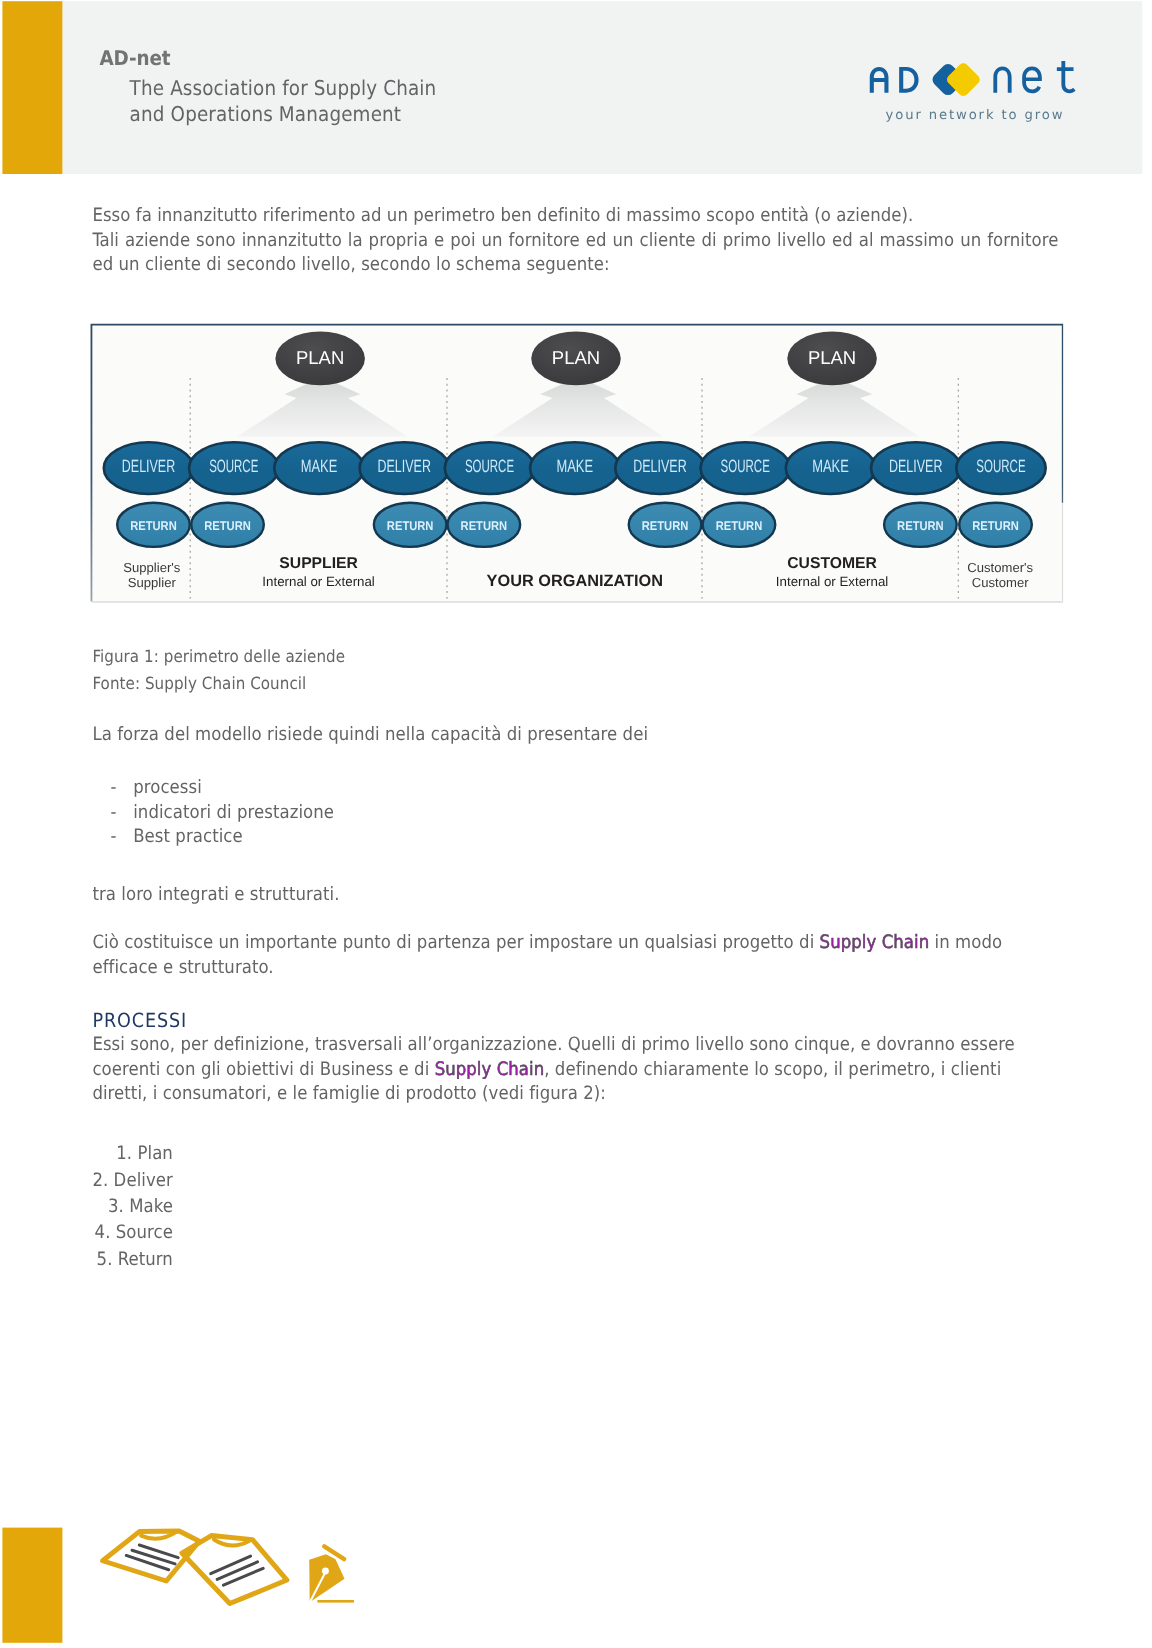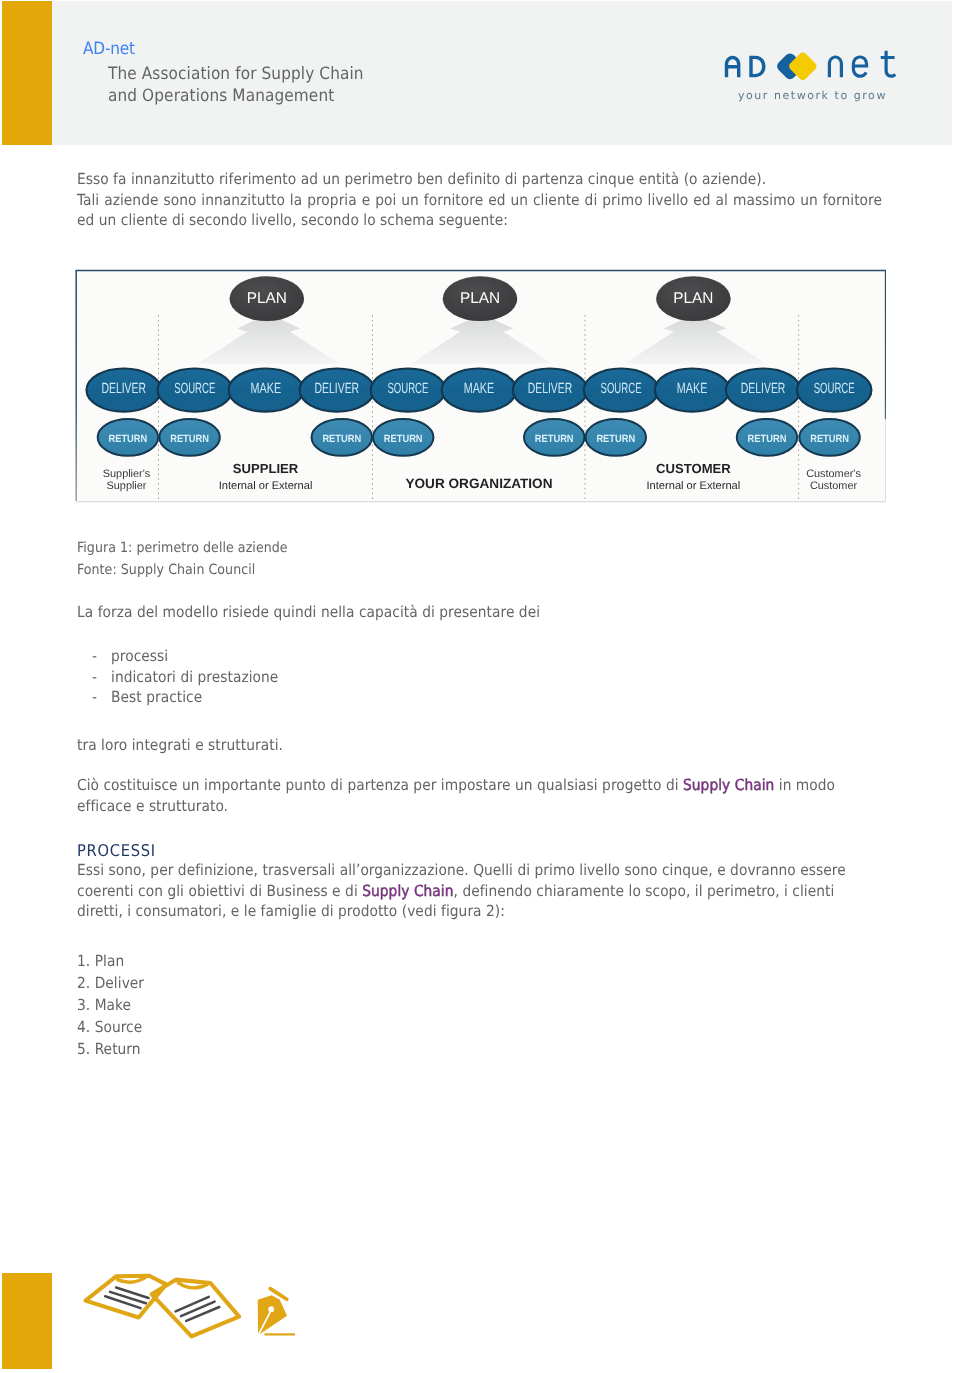--- a/index.html
+++ b/index.html
@@ -6,22 +6,22 @@
   html,body{margin:0;padding:0;}
   body{width:960px;height:1373px;background:#ffffff;overflow:hidden;
        font-family:"DejaVu Sans Condensed","DejaVu Sans",sans-serif;
        -webkit-font-smoothing:antialiased;
        text-rendering:geometricPrecision;}
   .page{position:relative;width:960px;height:1373px;}
 
   
   .hdr-bg{position:absolute;left:52px;top:1px;width:900px;height:144px;background:#f1f2f2;}
   .hdr-bar{position:absolute;left:2px;top:1px;width:50px;height:144px;background:#e3a70a;}
-  .hdr-title{position:absolute;left:83px;top:41px;font-size:17px;font-weight:normal;
-             color:#3b82f6;letter-spacing:-0.15px;line-height:17px;}
+  .hdr-title{position:absolute;left:83px;top:41px;font-size:17px;font-weight:bold;
+             color:#737373;letter-spacing:-0.15px;line-height:17px;}
   .hdr-sub{position:absolute;left:83px;top:63px;font-size:17px;color:#636466;
            line-height:22.2px;letter-spacing:0.12px;margin-left:25px;}
 
   
   .logo{position:absolute;left:720px;top:40px;width:190px;height:70px;}
   .logo-ad{position:absolute;left:4px;top:15px;}
   .logo-mark{position:absolute;left:54.5px;top:9px;}
   .logo-net{position:absolute;left:107px;top:10px;}
   .logo-tag{position:absolute;left:18px;top:50px;font-size:11px;color:#5a7a8c;
             letter-spacing:1.55px;line-height:12px;font-family:"DejaVu Sans",sans-serif;}
@@ -32,21 +32,21 @@
   .blk1{top:169px;}
   .just{width:805px;text-align:justify;text-align-last:justify;white-space:normal;}
   .caption{top:537px;font-size:14px;line-height:22px;}
   .blk2{top:602px;}
   .blk3{top:646px;left:92px;line-height:20.6px;}
   .li .mk{display:inline-block;width:19px;}
   .blk4{top:735px;}
   .blk5{top:775px;}
   .heading{top:841px;color:#1F3864;font-size:16.3px;letter-spacing:0.75px;}
   .blk6{top:860px;}
-  .blk7{top:951px;line-height:21.9px;}
+  .blk7{top:951px;line-height:21.9px;text-align:right;}
   .body-text b{font-weight:normal;color:#a21caf;-webkit-text-stroke:0.45px #4a4b4d;}
 
   
   .figure{position:absolute;left:75px;top:269px;width:662px;height:234px;}
   .fig-svg text{font-family:"Liberation Sans",sans-serif;text-anchor:middle;}
   .lbl-plan{fill:#ffffff;font-size:15.6px;}
   .lbl-proc{fill:#cfe9f7;font-size:14.8px;}
   .lbl-ret{fill:#dcf0fb;font-size:10.5px;font-weight:bold;}
   .lbl-zone-sm{fill:#3a3a3c;font-size:10.9px;}
   .lbl-zone-lg{fill:#231f20;font-size:13.1px;font-weight:bold;}
@@ -87,21 +87,21 @@
     <svg class="logo-net" width="70" height="30" viewBox="0 0 70 30">
       <title>net</title>
       <path fill="#15609E" d="M0.8 27.3 L0.8 14.0 C0.8 9.0 4.1 5.4 8.4 5.4 C12.7 5.4 16.0 9.0 16.0 14.0 L16.0 27.3 L12.8 27.3 L12.8 14.0 C12.8 10.9 11.0 8.6 8.4 8.6 C5.8 8.6 4.0 10.9 4.0 14.0 L4.0 27.3 Z"></path>
       <path fill="#15609E" d="M35.8 17.6 L28.0 17.6 L28.0 18.8 C28.0 22.2 30.2 24.6 33.2 24.6 C35.2 24.6 36.9 23.5 37.7 21.7 L40.5 22.9 C39.2 26.0 36.5 27.8 33.2 27.8 C28.2 27.8 24.8 23.9 24.8 18.2 L24.8 14.9 C24.8 9.2 28.1 5.4 33.0 5.4 C37.9 5.4 41.2 9.2 41.2 14.9 L41.2 17.6 Z M28.0 14.5 L38.0 14.5 L38.0 14.3 C38.0 10.9 35.9 8.5 33.0 8.5 C30.1 8.5 28.0 10.9 28.0 14.3 Z"></path>
       <path fill="#15609E" d="M57.5 0.8 L60.7 0.8 L60.7 6.0 L67.6 6.0 L67.6 9.1 L60.7 9.1 L60.7 20.3 C60.7 23.0 62.0 24.6 64.2 24.6 C65.4 24.6 66.4 24.1 67.2 23.2 L69.3 25.5 C67.9 27.0 66.2 27.8 64.2 27.8 C60.1 27.8 57.5 24.9 57.5 20.3 L57.5 9.1 L53.7 9.1 L53.7 6.0 L57.5 6.0 Z"></path>
     </svg>
     <div class="logo-tag">your network to grow</div>
   </div>
 
   <div class="body-text blk1">
-    <div>Esso fa innanzitutto riferimento ad un perimetro ben definito di partenza cinque entità (o aziende).</div>
+    <div>Esso fa innanzitutto riferimento ad un perimetro ben definito di massimo scopo entità (o aziende).</div>
     <div class="just">Tali aziende sono innanzitutto la propria e poi un fornitore ed un cliente di primo livello ed al massimo un fornitore</div>
     <div>ed un cliente di secondo livello, secondo lo schema seguente:</div>
   </div>
 
   <div class="figure">
     <svg class="fig-svg" width="811" height="234" viewBox="0 0 811 234">
       <defs>
         <linearGradient id="arrGrad" x1="0" y1="0" x2="0" y2="1">
           <stop offset="0" stop-color="#d5d6d6"></stop>
           <stop offset="0.45" stop-color="#e4e5e5"></stop>

